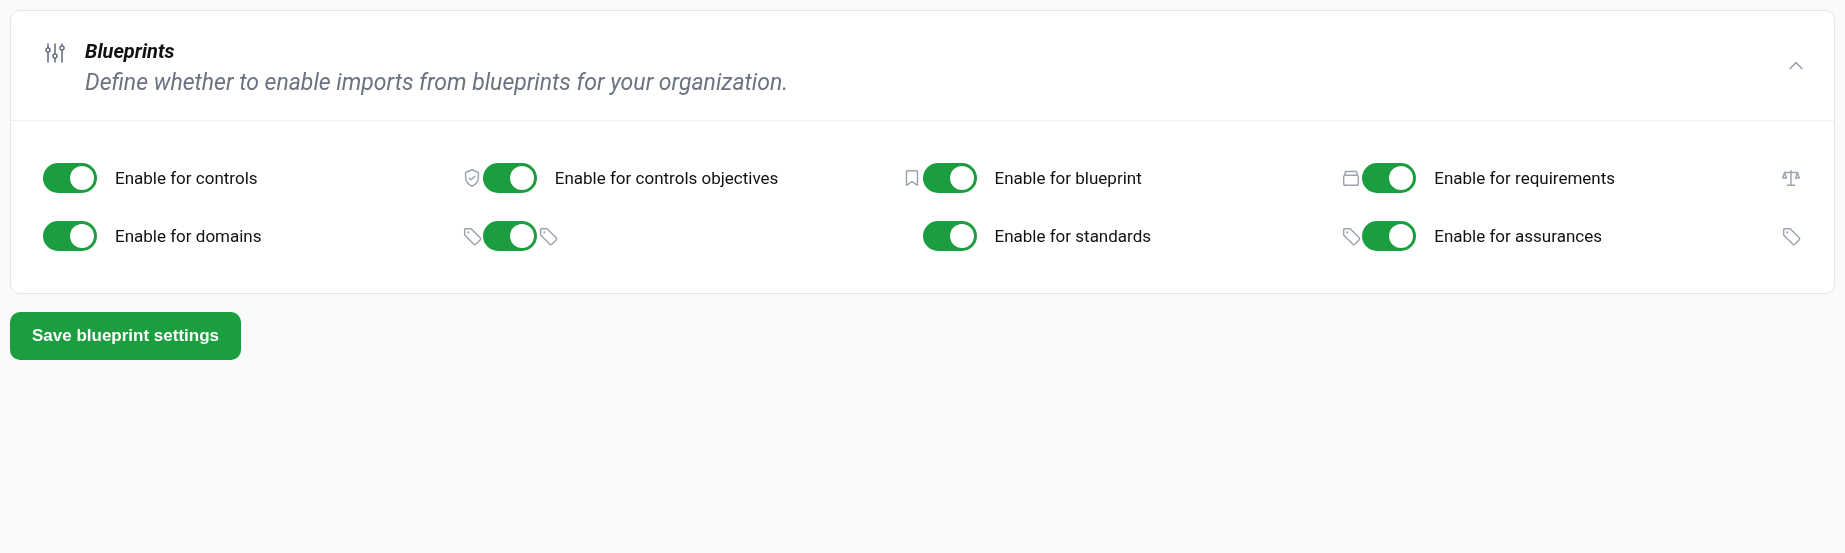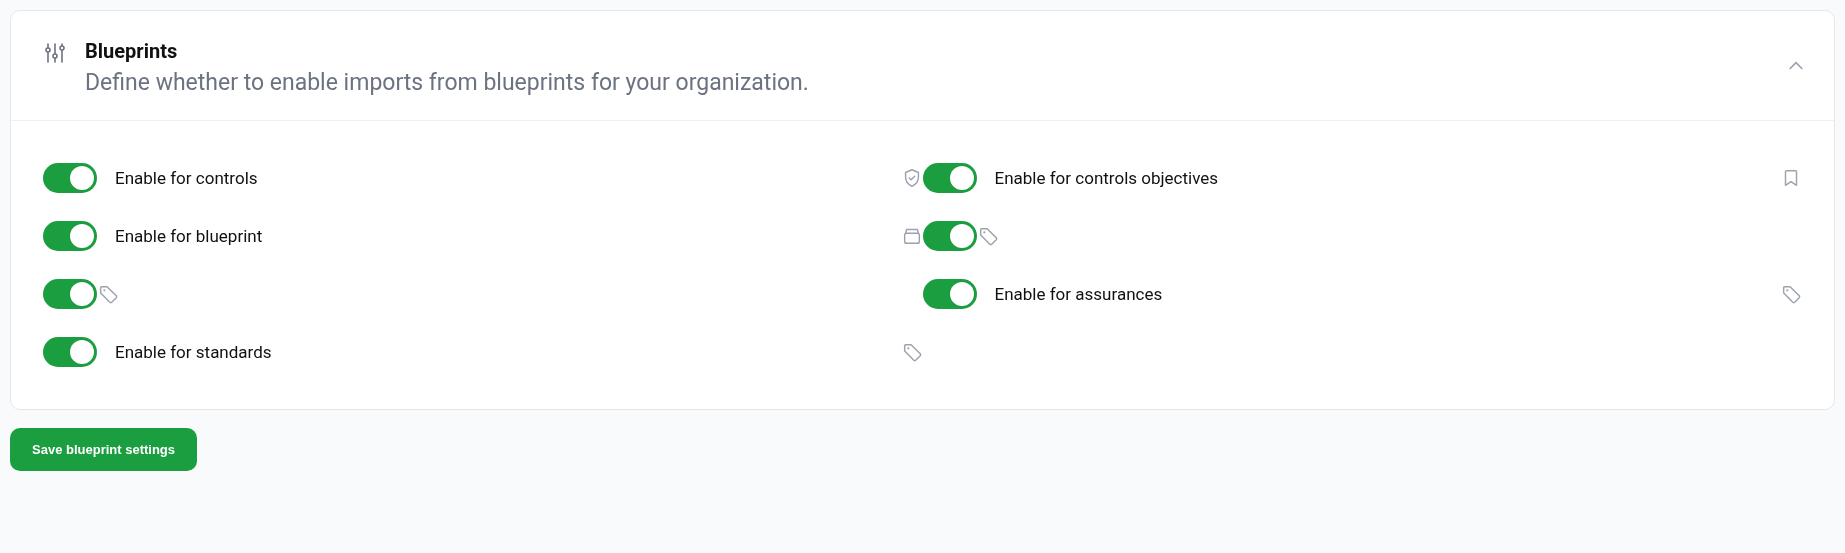--- a/index.html
+++ b/index.html
@@ -14,20 +14,21 @@
     border: 1px solid #e5e7eb;
     border-radius: 10px;
     overflow: hidden;
   }
   .card-header {
     display: flex;
     align-items: flex-start;
     padding: 28px 32px 24px 32px;
     border-bottom: 1px solid #eef0f2;
     position: relative;
+    font-style: italic;
   }
   .header-icon {
     width: 24px;
     height: 24px;
     flex: 0 0 auto;
     margin-right: 18px;
     margin-top: 2px;
     color: #6b7280;
   }
   .header-text { flex: 1 1 auto; }
@@ -46,21 +47,21 @@
     right: 28px;
     top: 50%;
     transform: translateY(-50%);
     width: 20px;
     height: 20px;
     color: #9ca3af;
     cursor: pointer;
   }
   .card-body {
     display: grid;
-    grid-template-columns: 1fr 1fr;
+    grid-template-columns: 1fr 1fr 1fr 1fr;
     padding: 28px 32px 28px 32px;
   }
   .setting-row {
     display: flex;
     align-items: center;
     padding: 14px 0;
   }
   .toggle {
     position: relative;
     width: 54px;
@@ -90,21 +91,21 @@
     width: 22px;
     height: 22px;
     color: #9ca3af;
     flex: 0 0 auto;
   }
   .save-btn {
     display: inline-block;
     margin-top: 18px;
     background: #1a9e3f;
     color: #fff;
-    font-size: 13px;
+    font-size: 17px;
     font-weight: 700;
     border: none;
     border-radius: 10px;
     padding: 14px 22px;
     cursor: pointer;
   }
   svg { display: block; width: 100%; height: 100%; }
 </style>
 </head>
 <body>
@@ -204,60 +205,72 @@
           <div class="toggle-knob"></div>
         </div>
       <div class="setting-label">Enable for blueprint</div>
       <span class="row-icon">
           <svg>
             <use href="#icn-box"></use>
           </svg>
         </span>
     </div>
 
-
-    <div class="setting-row">
-      <div class="toggle">
-          <div class="toggle-knob"></div>
-        </div>
-      <span class="row-icon">
-          <svg>
-            <use href="#icn-tag"></use>
-          </svg>
-        </span>
-    </div>
-
-    <div class="setting-row">
-      <div class="toggle">
-          <div class="toggle-knob"></div>
-        </div>
+    <div class="setting-row">
+      <div class="toggle">
+          <div class="toggle-knob"></div>
+        </div>
+      <div class="setting-label">Enable for requirements</div>
+      <span class="row-icon">
+          <svg>
+            <use href="#icn-scales"></use>
+          </svg>
+        </span>
+    </div>
+
+    <div class="setting-row">
+      <div class="toggle">
+          <div class="toggle-knob"></div>
+        </div>
+      <div class="setting-label">Enable for domains</div>
+      <span class="row-icon">
+          <svg>
+            <use href="#icn-tag"></use>
+          </svg>
+        </span>
+    </div>
+
+    <div class="setting-row">
+      <div class="toggle">
+          <div class="toggle-knob"></div>
+        </div>
+      <span class="row-icon">
+          <svg>
+            <use href="#icn-tag"></use>
+          </svg>
+        </span>
+    </div>
+
+    <div class="setting-row">
+      <div class="toggle">
+          <div class="toggle-knob"></div>
+        </div>
+      <div class="setting-label">Enable for standards</div>
       <span class="row-icon">
           <svg>
             <use href="#icn-tag"></use>
           </svg>
         </span>
     </div>
 
     <div class="setting-row">
       <div class="toggle">
           <div class="toggle-knob"></div>
         </div>
       <div class="setting-label">Enable for assurances</div>
-      <span class="row-icon">
-          <svg>
-            <use href="#icn-tag"></use>
-          </svg>
-        </span>
-    </div>
-
-    <div class="setting-row">
-      <div class="toggle">
-          <div class="toggle-knob"></div>
-        </div>
-      <div class="setting-label">Enable for standards</div>
       <span class="row-icon">
           <svg>
             <use href="#icn-tag"></use>
           </svg>
         </span>
     </div>
 
   </div>
 </div>
 

